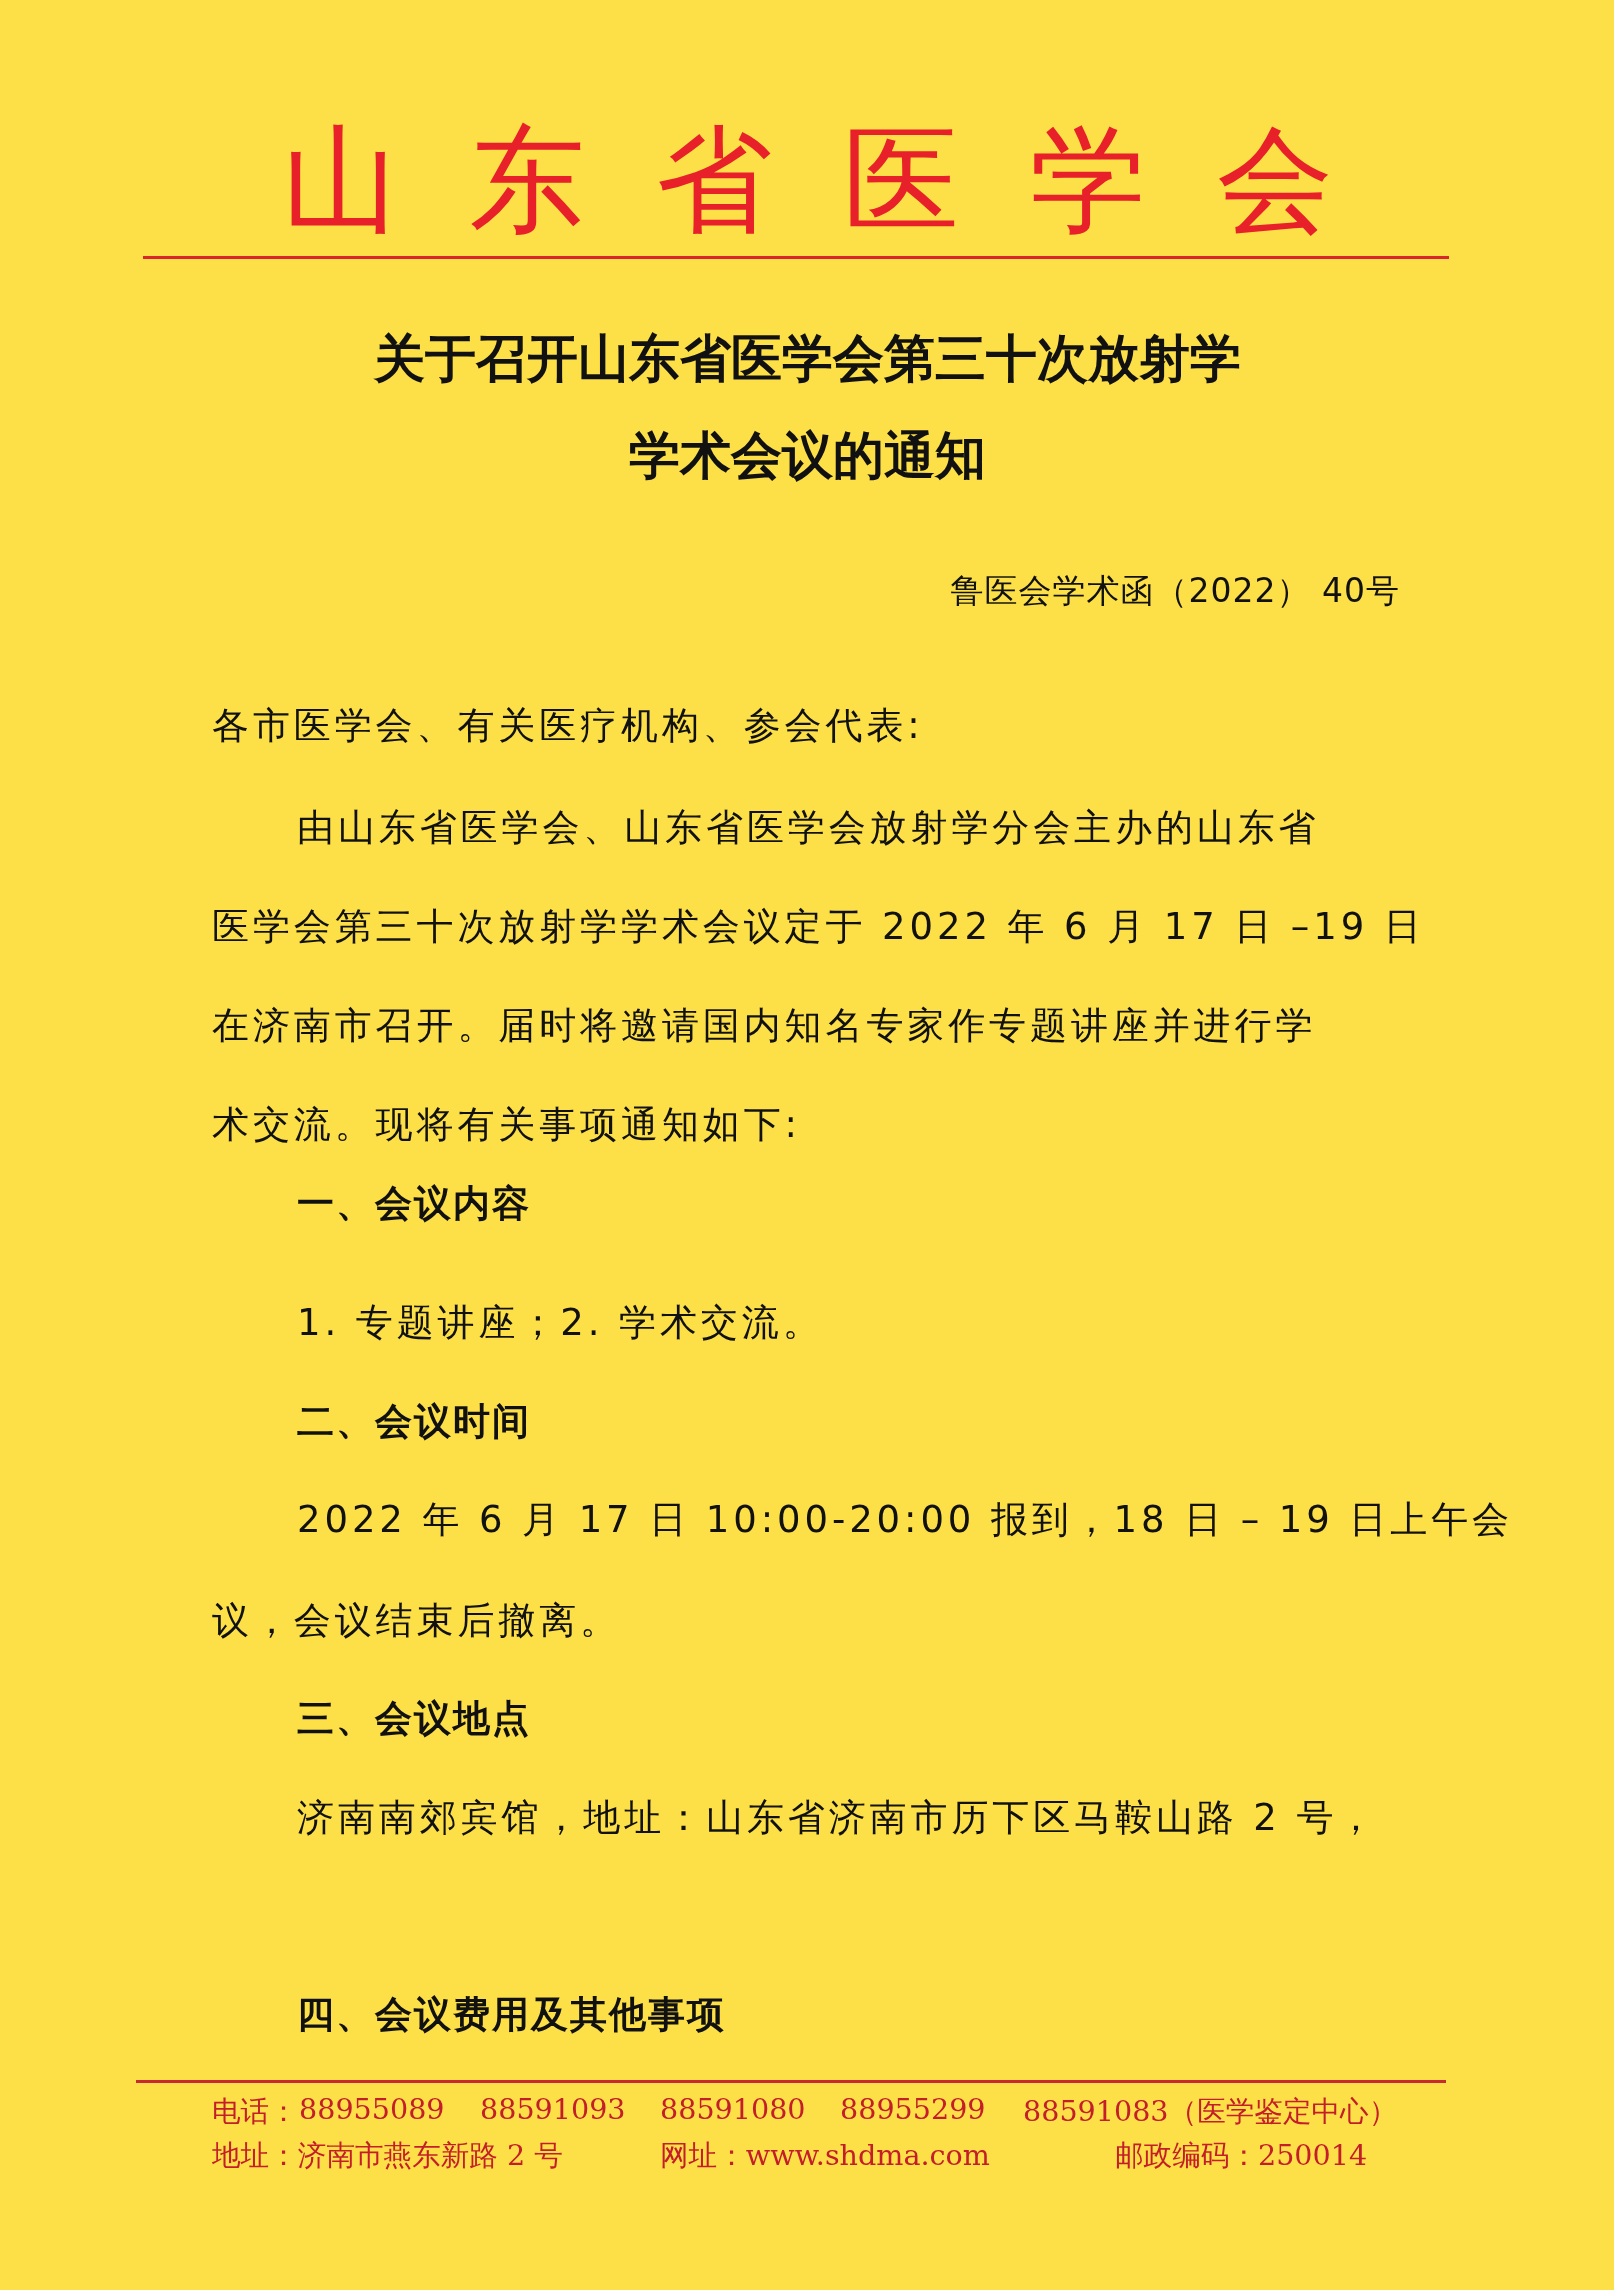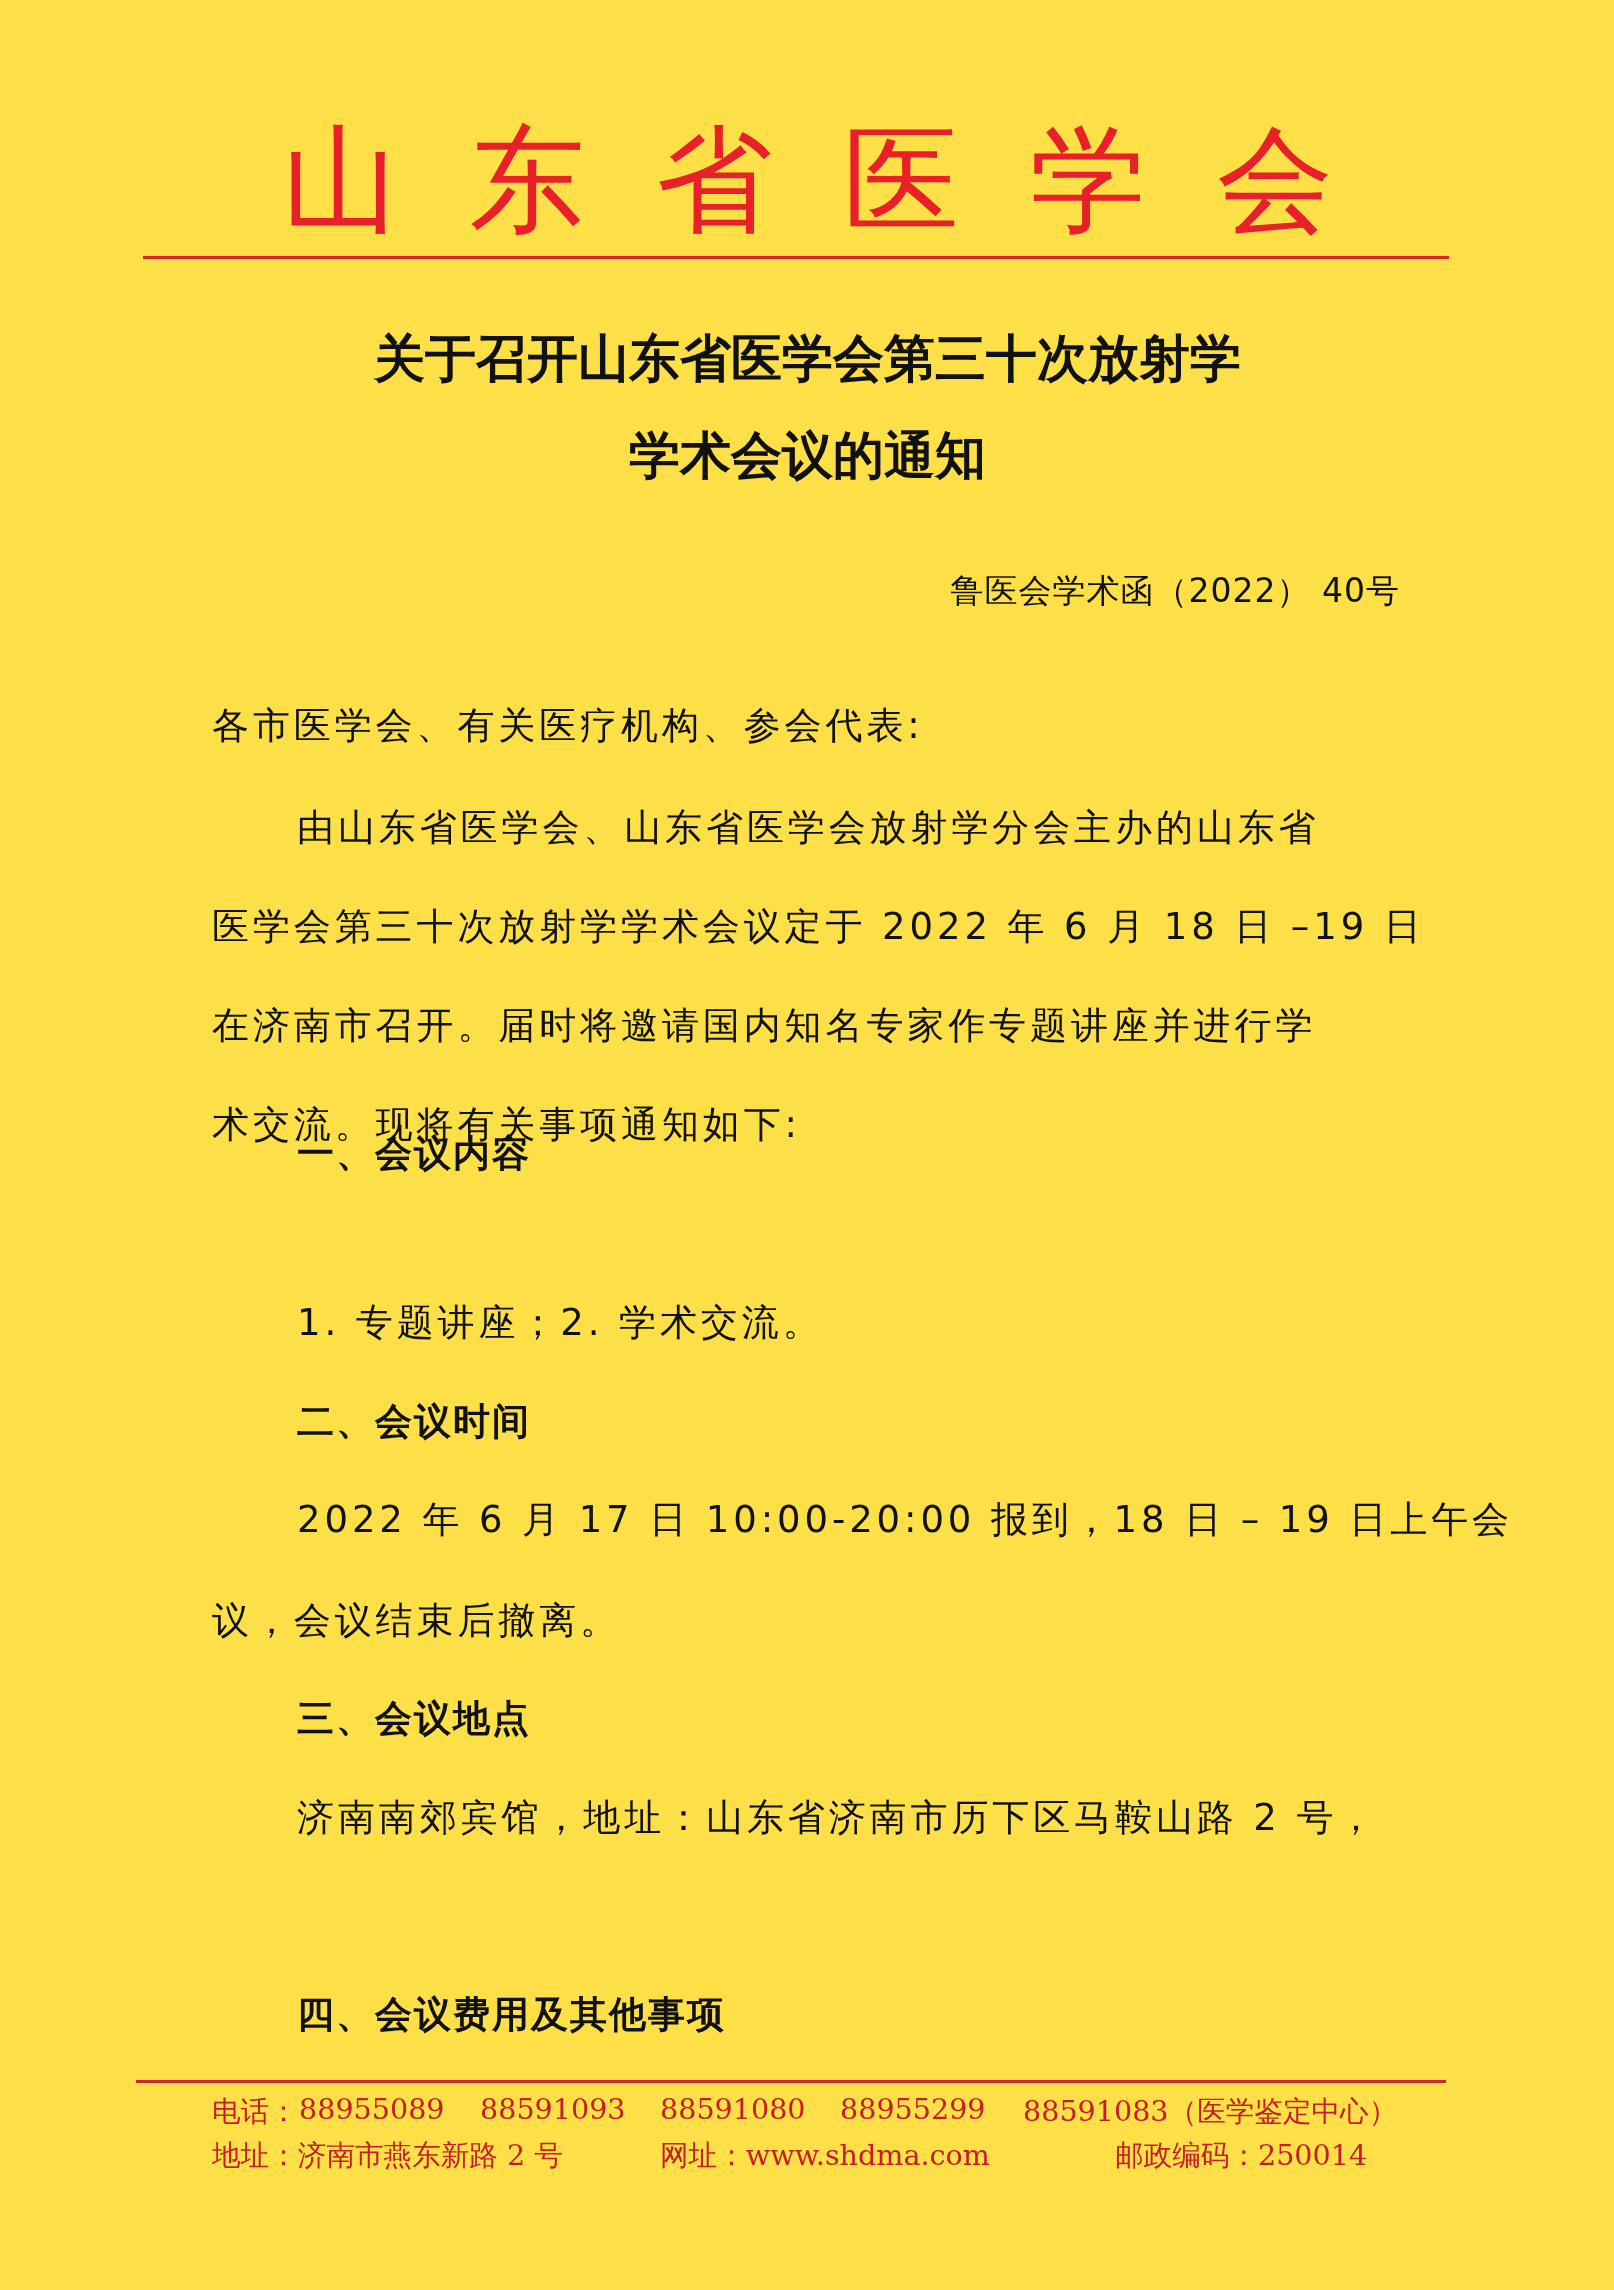--- a/index.html
+++ b/index.html
@@ -39,25 +39,25 @@
   <div class="rule-top"></div>
 
   <div class="title l2">学术会议的通知</div>
   <div class="title l1">关于召开山东省医学会第三十次放射学</div>
 
   <div class="docno">鲁医会学术函（2022） 40号</div>
 
   <div class="line indent" style="top:803px">由山东省医学会、山东省医学会放射学分会主办的山东省</div>
 
   <div class="line" style="top:701px">各市医学会、有关医疗机构、参会代表:</div>
-  <div class="line" style="top:902px">医学会第三十次放射学学术会议定于 2022 年 6 月 18 日 –19 日</div>
+  <div class="line" style="top:902px">医学会第三十次放射学学术会议定于 2022 年 6 月 17 日 –19 日</div>
   <div class="line" style="top:1001px">在济南市召开。届时将邀请国内知名专家作专题讲座并进行学</div>
   <div class="line" style="top:1100px">术交流。现将有关事项通知如下:</div>
 
-  <div class="line indent heading" style="top:1129px">一、会议内容</div>
+  <div class="line indent heading" style="top:1179px">一、会议内容</div>
   <div class="line indent" style="top:1298px">1. 专题讲座；2. 学术交流。</div>
 
   <div class="line indent heading" style="top:1397px">二、会议时间</div>
   <div class="line indent" style="top:1495px">2022 年 6 月 17 日 10:00-20:00 报到，18 日 – 19 日上午会</div>
   <div class="line" style="top:1596px">议，会议结束后撤离。</div>
 
   <div class="line indent heading" style="top:1694px">三、会议地点</div>
   <div class="line indent" style="top:1793px">济南南郊宾馆，地址：山东省济南市历下区马鞍山路 2 号，</div>
 
   <div class="line indent heading" style="top:1990px">四、会议费用及其他事项</div>

